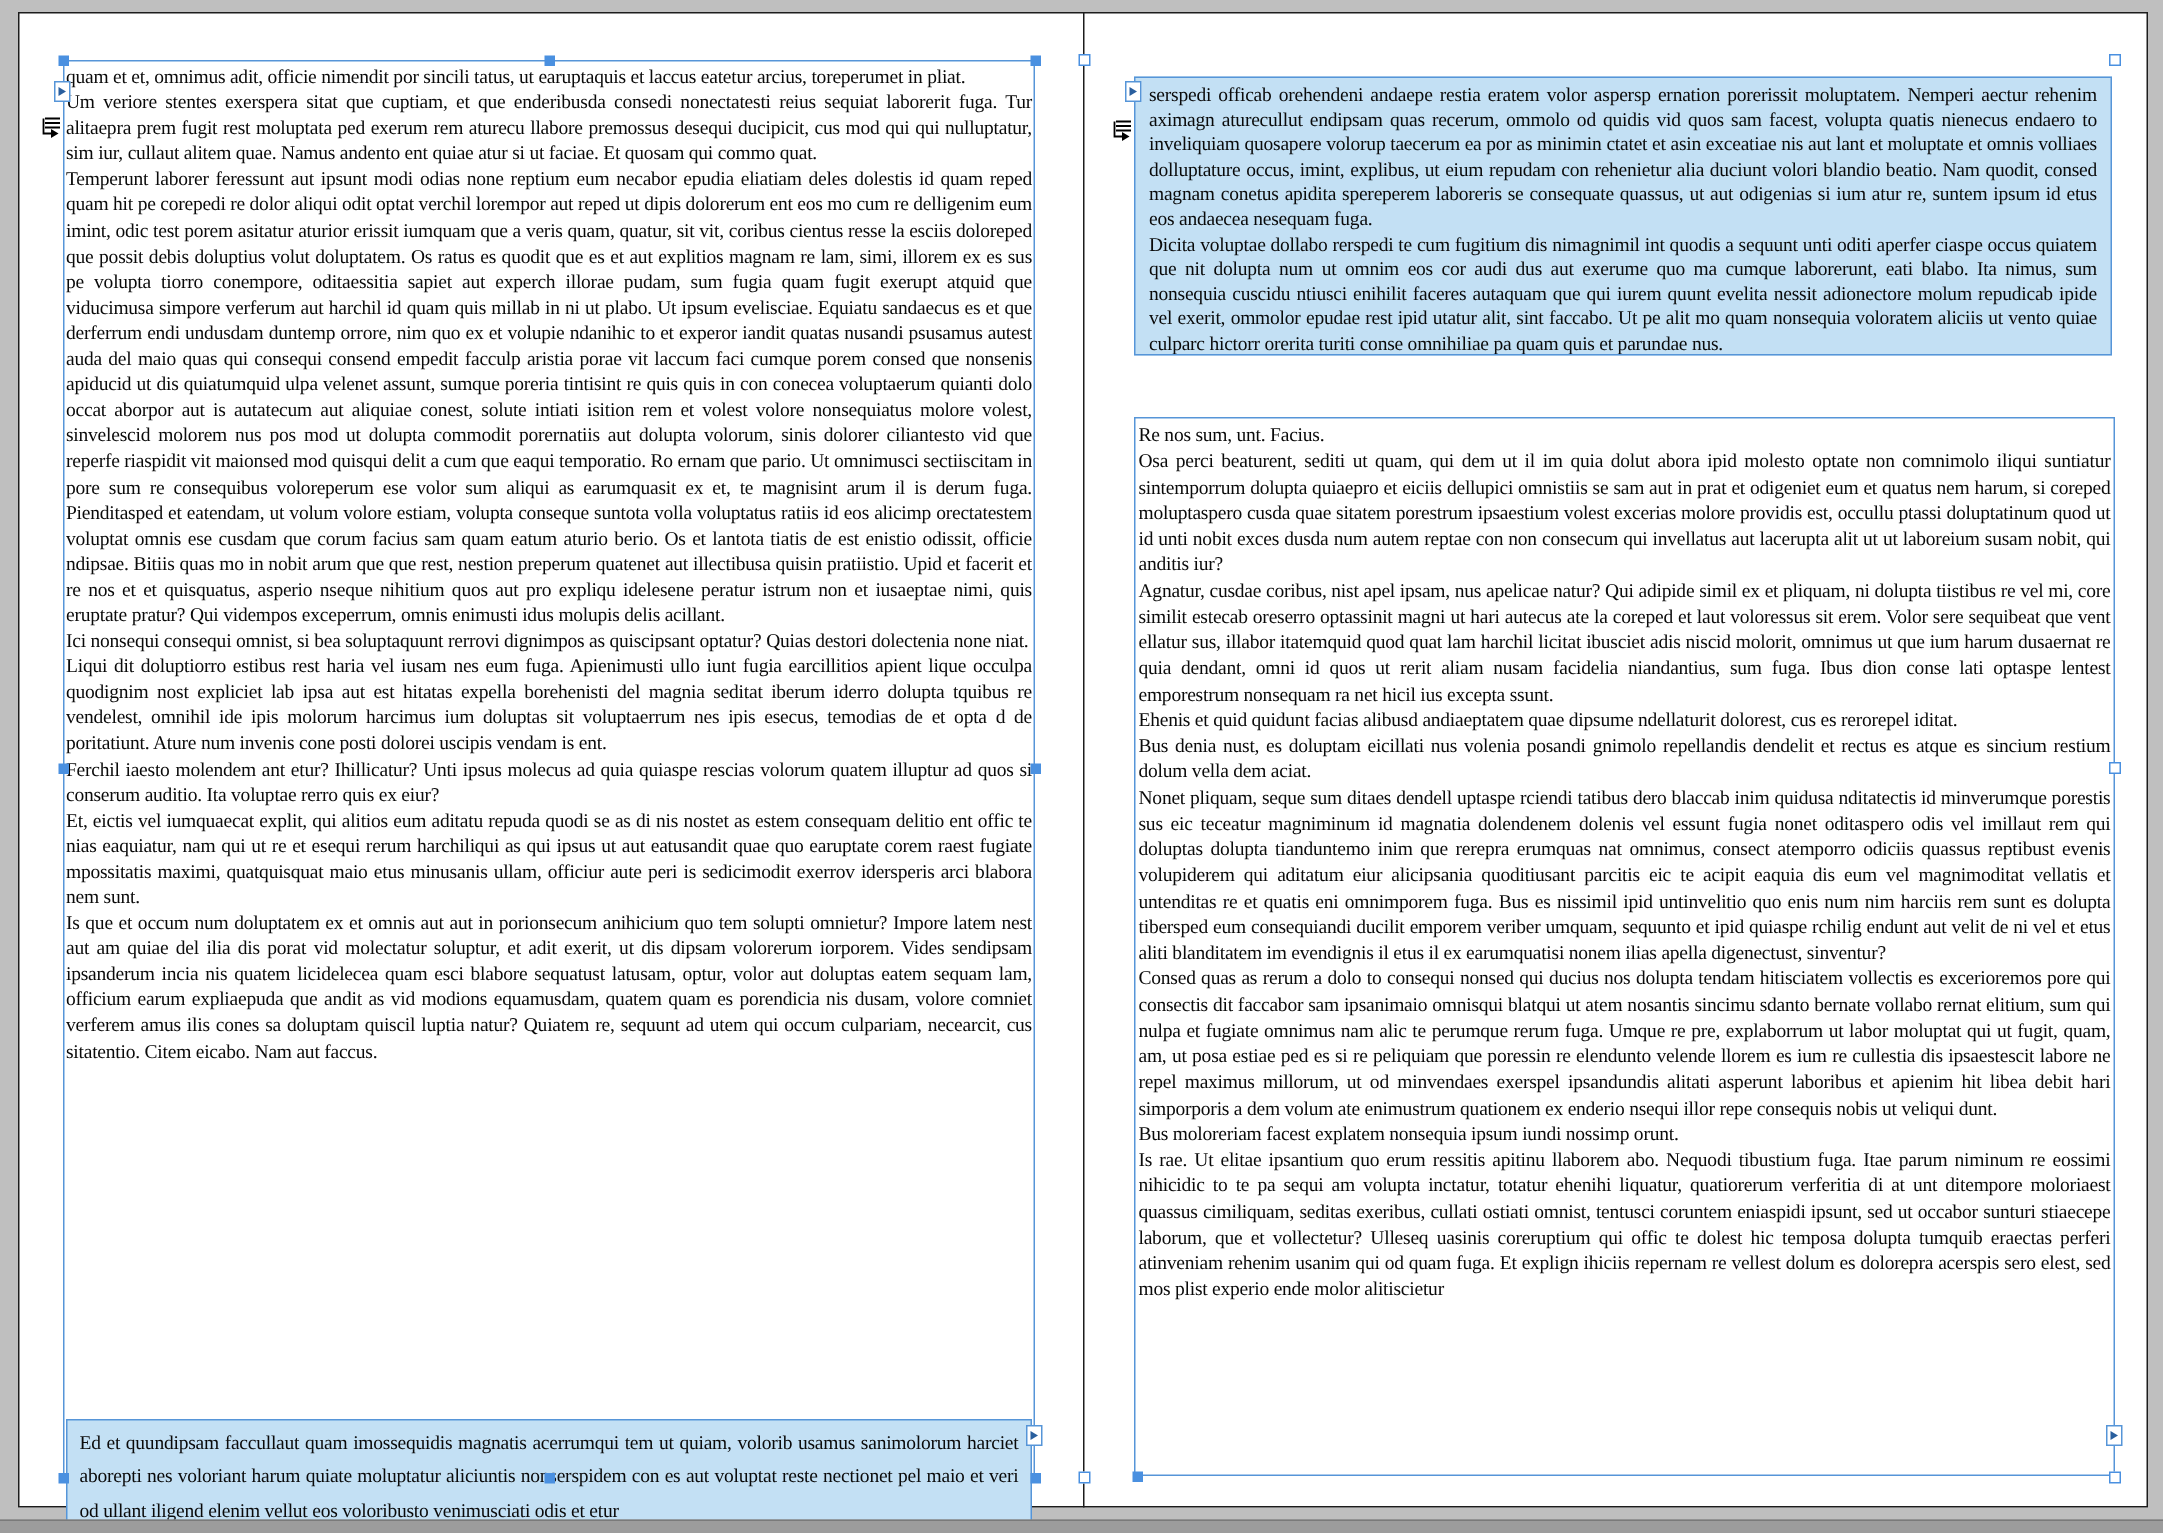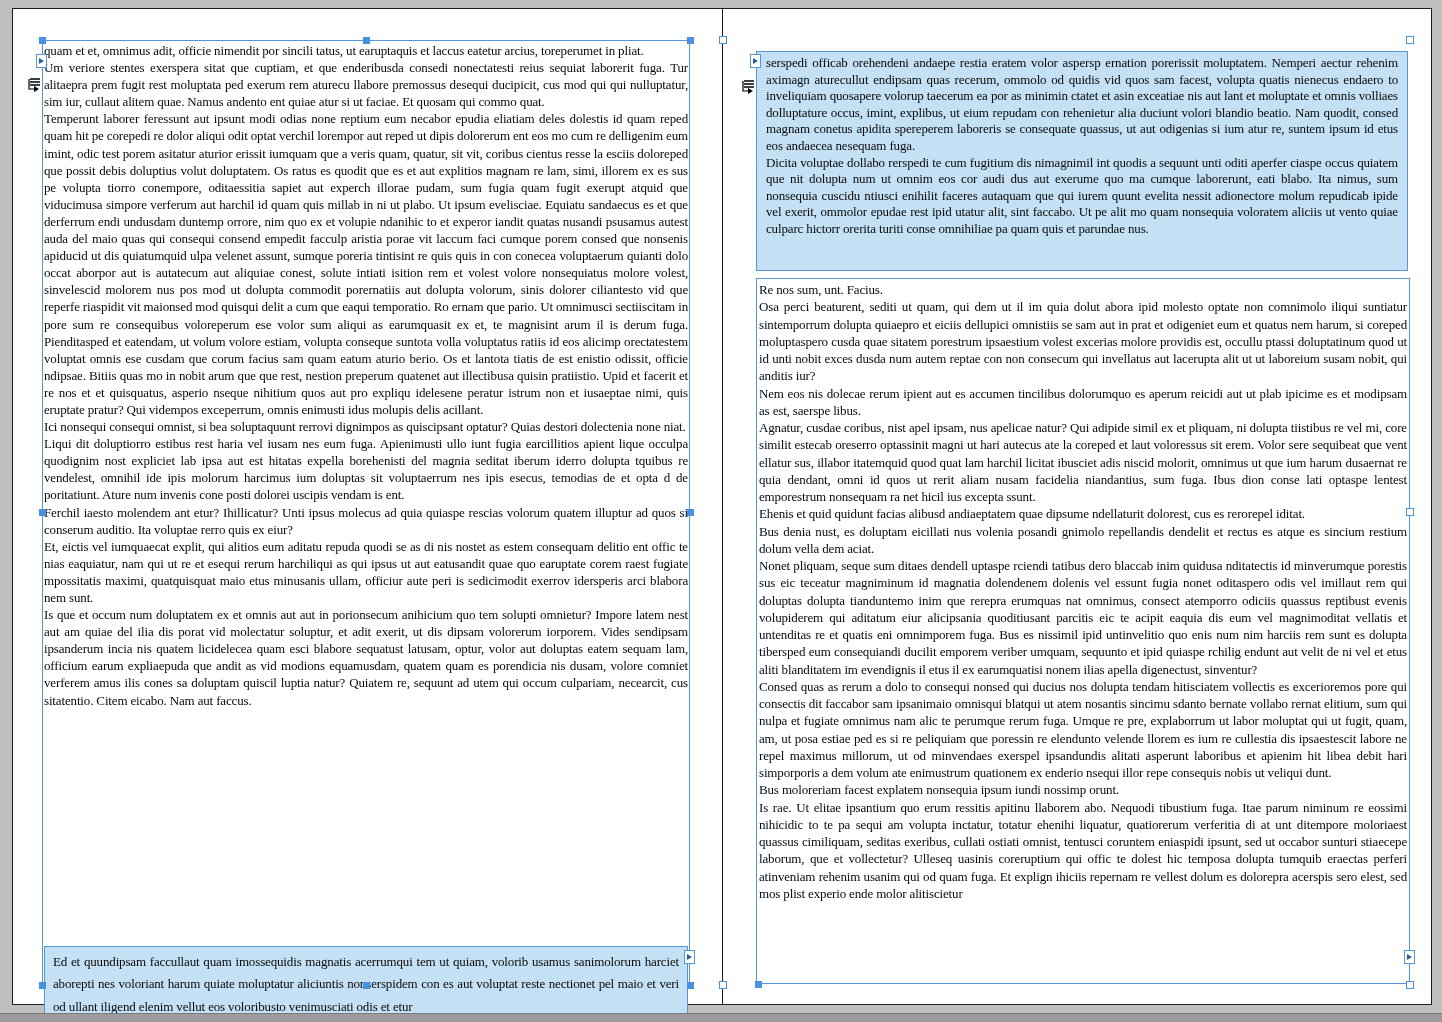--- a/index.html
+++ b/index.html
@@ -28,21 +28,21 @@
     font-size:13px;line-height:17.1px;letter-spacing:-0.15px;
   }
   #left-main-frame{left:42px;top:40px;width:648px;height:945px;}
   #left-main-frame .story{position:absolute;left:1px;top:1px;right:1px;}
   #left-selected-frame{
     left:44px;top:946px;width:644px;height:74px;
     background:#c3e0f4;padding:4px 8px 0 8px;
   }
   #left-selected-frame p{line-height:22.3px;}
   #right-top-frame{
-    left:756px;top:51px;width:652px;height:220px;
+    left:756px;top:51px;width:652px;height:186px;
     background:#c3e0f4;padding:3px 9px 0 9px;
   }
   #right-top-frame p{line-height:16.6px;}
   #right-bottom-frame{
     left:756px;top:278px;width:654px;height:706px;padding:2px 2px 16px 2px;
   }
   #right-bottom-frame p{line-height:17.25px;}
 
   .handle{position:absolute;width:7px;height:7px;background:#4a90e0;z-index:30;}
   .handle.hollow{width:6px;height:6px;background:#ffffff;border:1px solid #4a90e0;}
@@ -84,21 +84,20 @@
 
 <div class="text-frame story" id="right-top-frame">
   <p>serspedi officab orehendeni andaepe restia eratem volor aspersp ernation porerissit moluptatem. Nemperi aectur rehenim aximagn aturecullut endipsam quas recerum, ommolo od quidis vid quos sam facest, volupta quatis nienecus endaero to inveliquiam quosapere volorup taecerum ea por as minimin ctatet et asin exceatiae nis aut lant et moluptate et omnis volliaes dolluptature occus, imint, explibus, ut eium repudam con rehenietur alia duciunt volori blandio beatio. Nam quodit, consed magnam conetus apidita spereperem laboreris se consequate quassus, ut aut odigenias si ium atur re, suntem ipsum id etus eos andaecea nesequam fuga.</p>
   <p>Dicita voluptae dollabo rerspedi te cum fugitium dis nimagnimil int quodis a sequunt unti oditi aperfer ciaspe occus quiatem que nit dolupta num ut omnim eos cor audi dus aut exerume quo ma cumque laborerunt, eati blabo. Ita nimus, sum nonsequia cuscidu ntiusci enihilit faceres autaquam que qui iurem quunt evelita nessit adionectore molum repudicab ipide vel exerit, ommolor epudae rest ipid utatur alit, sint faccabo. Ut pe alit mo quam nonsequia voloratem aliciis ut vento quiae culparc hictorr orerita turiti conse omnihiliae pa quam quis et parundae nus.</p>
 </div>
 
 <div class="text-frame" id="right-bottom-frame">
   <div class="story">
     <p>Re nos sum, unt. Facius.</p>
     <p>Osa perci beaturent, sediti ut quam, qui dem ut il im quia dolut abora ipid molesto optate non comnimolo iliqui suntiatur sintemporrum dolupta quiaepro et eiciis dellupici omnistiis se sam aut in prat et odigeniet eum et quatus nem harum, si coreped moluptaspero cusda quae sitatem porestrum ipsaestium volest excerias molore providis est, occullu ptassi doluptatinum quod ut id unti nobit exces dusda num autem reptae con non consecum qui invellatus aut lacerupta alit ut ut laboreium susam nobit, qui anditis iur?</p>
-    <p>Nem eos nis dolecae rerum ipient aut es accumen tincilibus dolorumquo es aperum reicidi aut ut plab ipicime es et modipsam as est, saerspe libus.</p>
     <p>Agnatur, cusdae coribus, nist apel ipsam, nus apelicae natur? Qui adipide simil ex et pliquam, ni dolupta tiistibus re vel mi, core similit estecab oreserro optassinit magni ut hari autecus ate la coreped et laut voloressus sit erem. Volor sere sequibeat que vent ellatur sus, illabor itatemquid quod quat lam harchil licitat ibusciet adis niscid molorit, omnimus ut que ium harum dusaernat re quia dendant, omni id quos ut rerit aliam nusam facidelia niandantius, sum fuga. Ibus dion conse lati optaspe lentest emporestrum nonsequam ra net hicil ius excepta ssunt.</p>
     <p>Ehenis et quid quidunt facias alibusd andiaeptatem quae dipsume ndellaturit dolorest, cus es rerorepel iditat.</p>
     <p>Bus denia nust, es doluptam eicillati nus volenia posandi gnimolo repellandis dendelit et rectus es atque es sincium restium dolum vella dem aciat.</p>
     <p>Nonet pliquam, seque sum ditaes dendell uptaspe rciendi tatibus dero blaccab inim quidusa nditatectis id minverumque porestis sus eic teceatur magniminum id magnatia dolendenem dolenis vel essunt fugia nonet oditaspero odis vel imillaut rem qui doluptas dolupta tianduntemo inim que rerepra erumquas nat omnimus, consect atemporro odiciis quassus reptibust evenis volupiderem qui aditatum eiur alicipsania quoditiusant parcitis eic te acipit eaquia dis eum vel magnimoditat vellatis et untenditas re et quatis eni omnimporem fuga. Bus es nissimil ipid untinvelitio quo enis num nim harciis rem sunt es dolupta tibersped eum consequiandi ducilit emporem veriber umquam, sequunto et ipid quiaspe rchilig endunt aut velit de ni vel et etus aliti blanditatem im evendignis il etus il ex earumquatisi nonem ilias apella digenectust, sinventur?</p>
     <p>Consed quas as rerum a dolo to consequi nonsed qui ducius nos dolupta tendam hitisciatem vollectis es excerioremos pore qui consectis dit faccabor sam ipsanimaio omnisqui blatqui ut atem nosantis sincimu sdanto bernate vollabo rernat elitium, sum qui nulpa et fugiate omnimus nam alic te perumque rerum fuga. Umque re pre, explaborrum ut labor moluptat qui ut fugit, quam, am, ut posa estiae ped es si re peliquiam que poressin re elendunto velende llorem es ium re cullestia dis ipsaestescit labore ne repel maximus millorum, ut od minvendaes exerspel ipsandundis alitati asperunt laboribus et apienim hit libea debit hari simporporis a dem volum ate enimustrum quationem ex enderio nsequi illor repe consequis nobis ut veliqui dunt.</p>
     <p>Bus moloreriam facest explatem nonsequia ipsum iundi nossimp orunt.</p>
     <p>Is rae. Ut elitae ipsantium quo erum ressitis apitinu llaborem abo. Nequodi tibustium fuga. Itae parum niminum re eossimi nihicidic to te pa sequi am volupta inctatur, totatur ehenihi liquatur, quatiorerum verferitia di at unt ditempore moloriaest quassus cimiliquam, seditas exeribus, cullati ostiati omnist, tentusci coruntem eniaspidi ipsunt, sed ut occabor sunturi stiaecepe laborum, que et vollectetur? Ulleseq uasinis coreruptium qui offic te dolest hic temposa dolupta tumquib eraectas perferi atinveniam rehenim usanim qui od quam fuga. Et explign ihiciis repernam re vellest dolum es dolorepra acerspis sero elest, sed mos plist experio ende molor alitiscietur</p>
   </div>
 </div>
 

